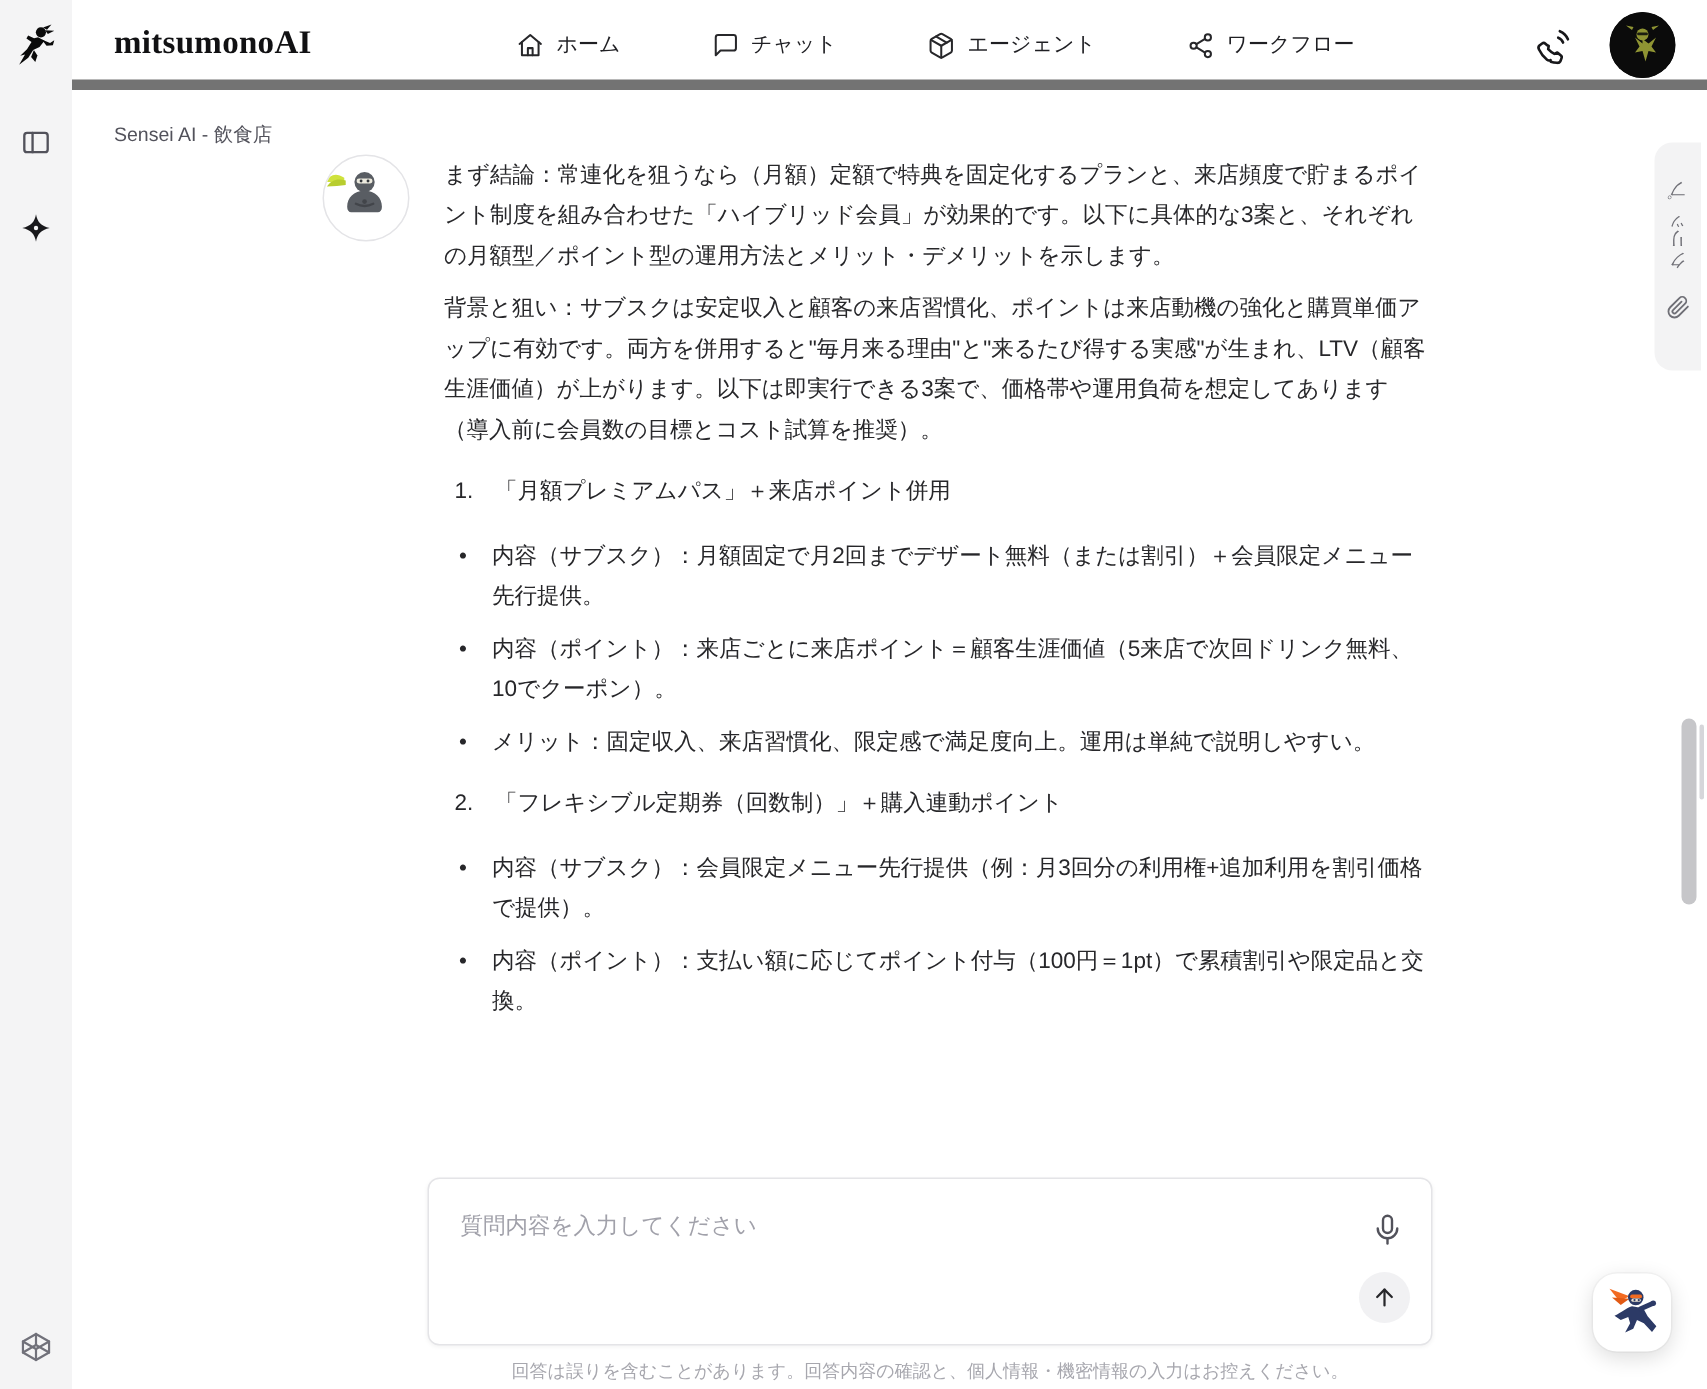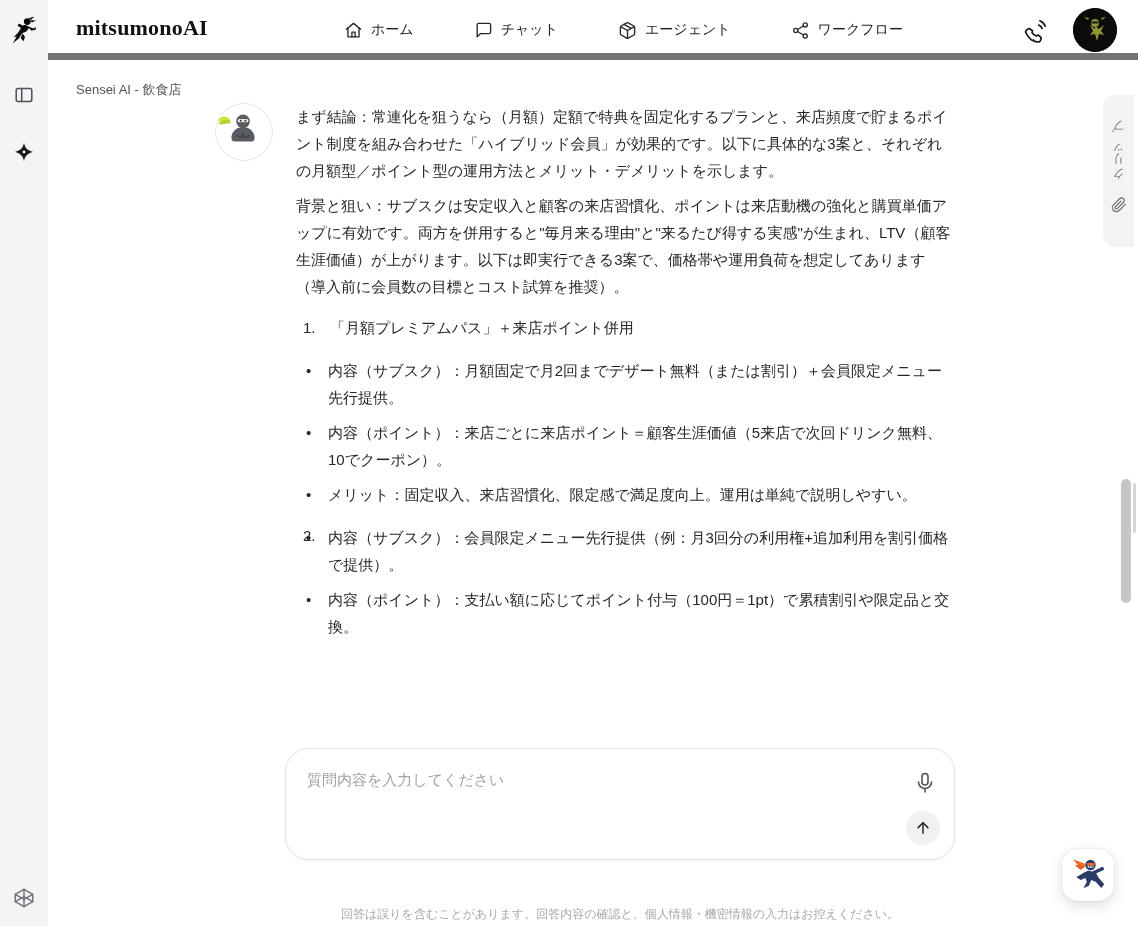--- a/index.html
+++ b/index.html
@@ -33,22 +33,22 @@
   .msg-avatar { position:absolute; left:167px; top:43px; width:58px; height:58px; border-radius:50%;
     background:#fff; border:1px solid #e4e4e7; overflow:hidden; }
   .msg-body { position:absolute; left:248px; top:43px; width:658px; font-size:15px; line-height:27px; color:#27272a; }
   .msg-body p { margin:0 0 8px 0; }
   .ol-item { position:relative; padding-left:34px; margin:14px 0 16px 0; }
   .ol-num { position:absolute; left:7px; top:0; }
   .bullet { position:relative; padding-left:32px; margin:0 0 8px 0; }
   .bullet::before { content:"•"; position:absolute; left:10px; top:0; font-size:15px; color:#27272a; }
 
   
-  .composer { position:absolute; left:285px; top:748px; width:670px; height:112px; background:#fff;
-    border:1px solid #e4e4e7; border-radius:24px; box-shadow:0 1px 3px rgba(0,0,0,.05); z-index:20; }
+  .composer { position:absolute; left:285px; top:785px; width:670px; height:112px; background:#fff;
+    border:1px solid #e4e4e7; border-radius:8px; box-shadow:0 1px 3px rgba(0,0,0,.05); z-index:20; }
   .composer textarea { position:absolute; left:0; top:0; width:100%; height:100%; border:none; outline:none;
     resize:none; background:transparent; padding:22px 64px 14px 21px; font-size:15px; color:#27272a;
     font-family:"Liberation Sans","DejaVu Sans",sans-serif; }
   .composer textarea::placeholder { color:#a1a1aa; }
   .mic-btn { position:absolute; right:17px; top:22px; width:24px; height:24px; color:#52525b; cursor:pointer; }
   .send-btn { position:absolute; right:14px; bottom:14px; width:34px; height:34px; border-radius:50%;
     background:#f1f1f3; display:flex; align-items:center; justify-content:center; color:#27272a; cursor:pointer; }
   .disclaimer { position:absolute; left:285px; top:906px; width:670px; text-align:center; font-size:12px;
     color:#a7a7ae; z-index:20; }
 
@@ -200,20 +200,21 @@
       <div class="ol-item">
         <span class="ol-num">1.</span>
         <span>「月額プレミアムパス」＋来店ポイント併用</span>
       </div>
       <div class="bullet">内容（サブスク）：月額固定で月2回までデザート無料（または割引）＋会員限定メニュー先行提供。</div>
       <div class="bullet">内容（ポイント）：来店ごとに来店ポイント＝顧客生涯価値（5来店で次回ドリンク無料、10でクーポン）。</div>
       <div class="bullet">メリット：固定収入、来店習慣化、限定感で満足度向上。運用は単純で説明しやすい。</div>
 
       <div class="ol-item">
         <span class="ol-num">2.</span>
+        <span>「フレキシブル定期券（回数制）」＋購入連動ポイント</span>
       </div>
       <div class="bullet">内容（サブスク）：会員限定メニュー先行提供（例：月3回分の利用権+追加利用を割引価格で提供）。</div>
       <div class="bullet">内容（ポイント）：支払い額に応じてポイント付与（100円＝1pt）で累積割引や限定品と交換。</div>
     </div>
   </div>
 
   <div class="clip-tab">
     <span class="vtext">クリップ</span>
     <span>
       <svg viewBox="0 0 24 24" fill="none" stroke="currentColor" stroke-width="1.8" stroke-linecap="round" stroke-linejoin="round">

